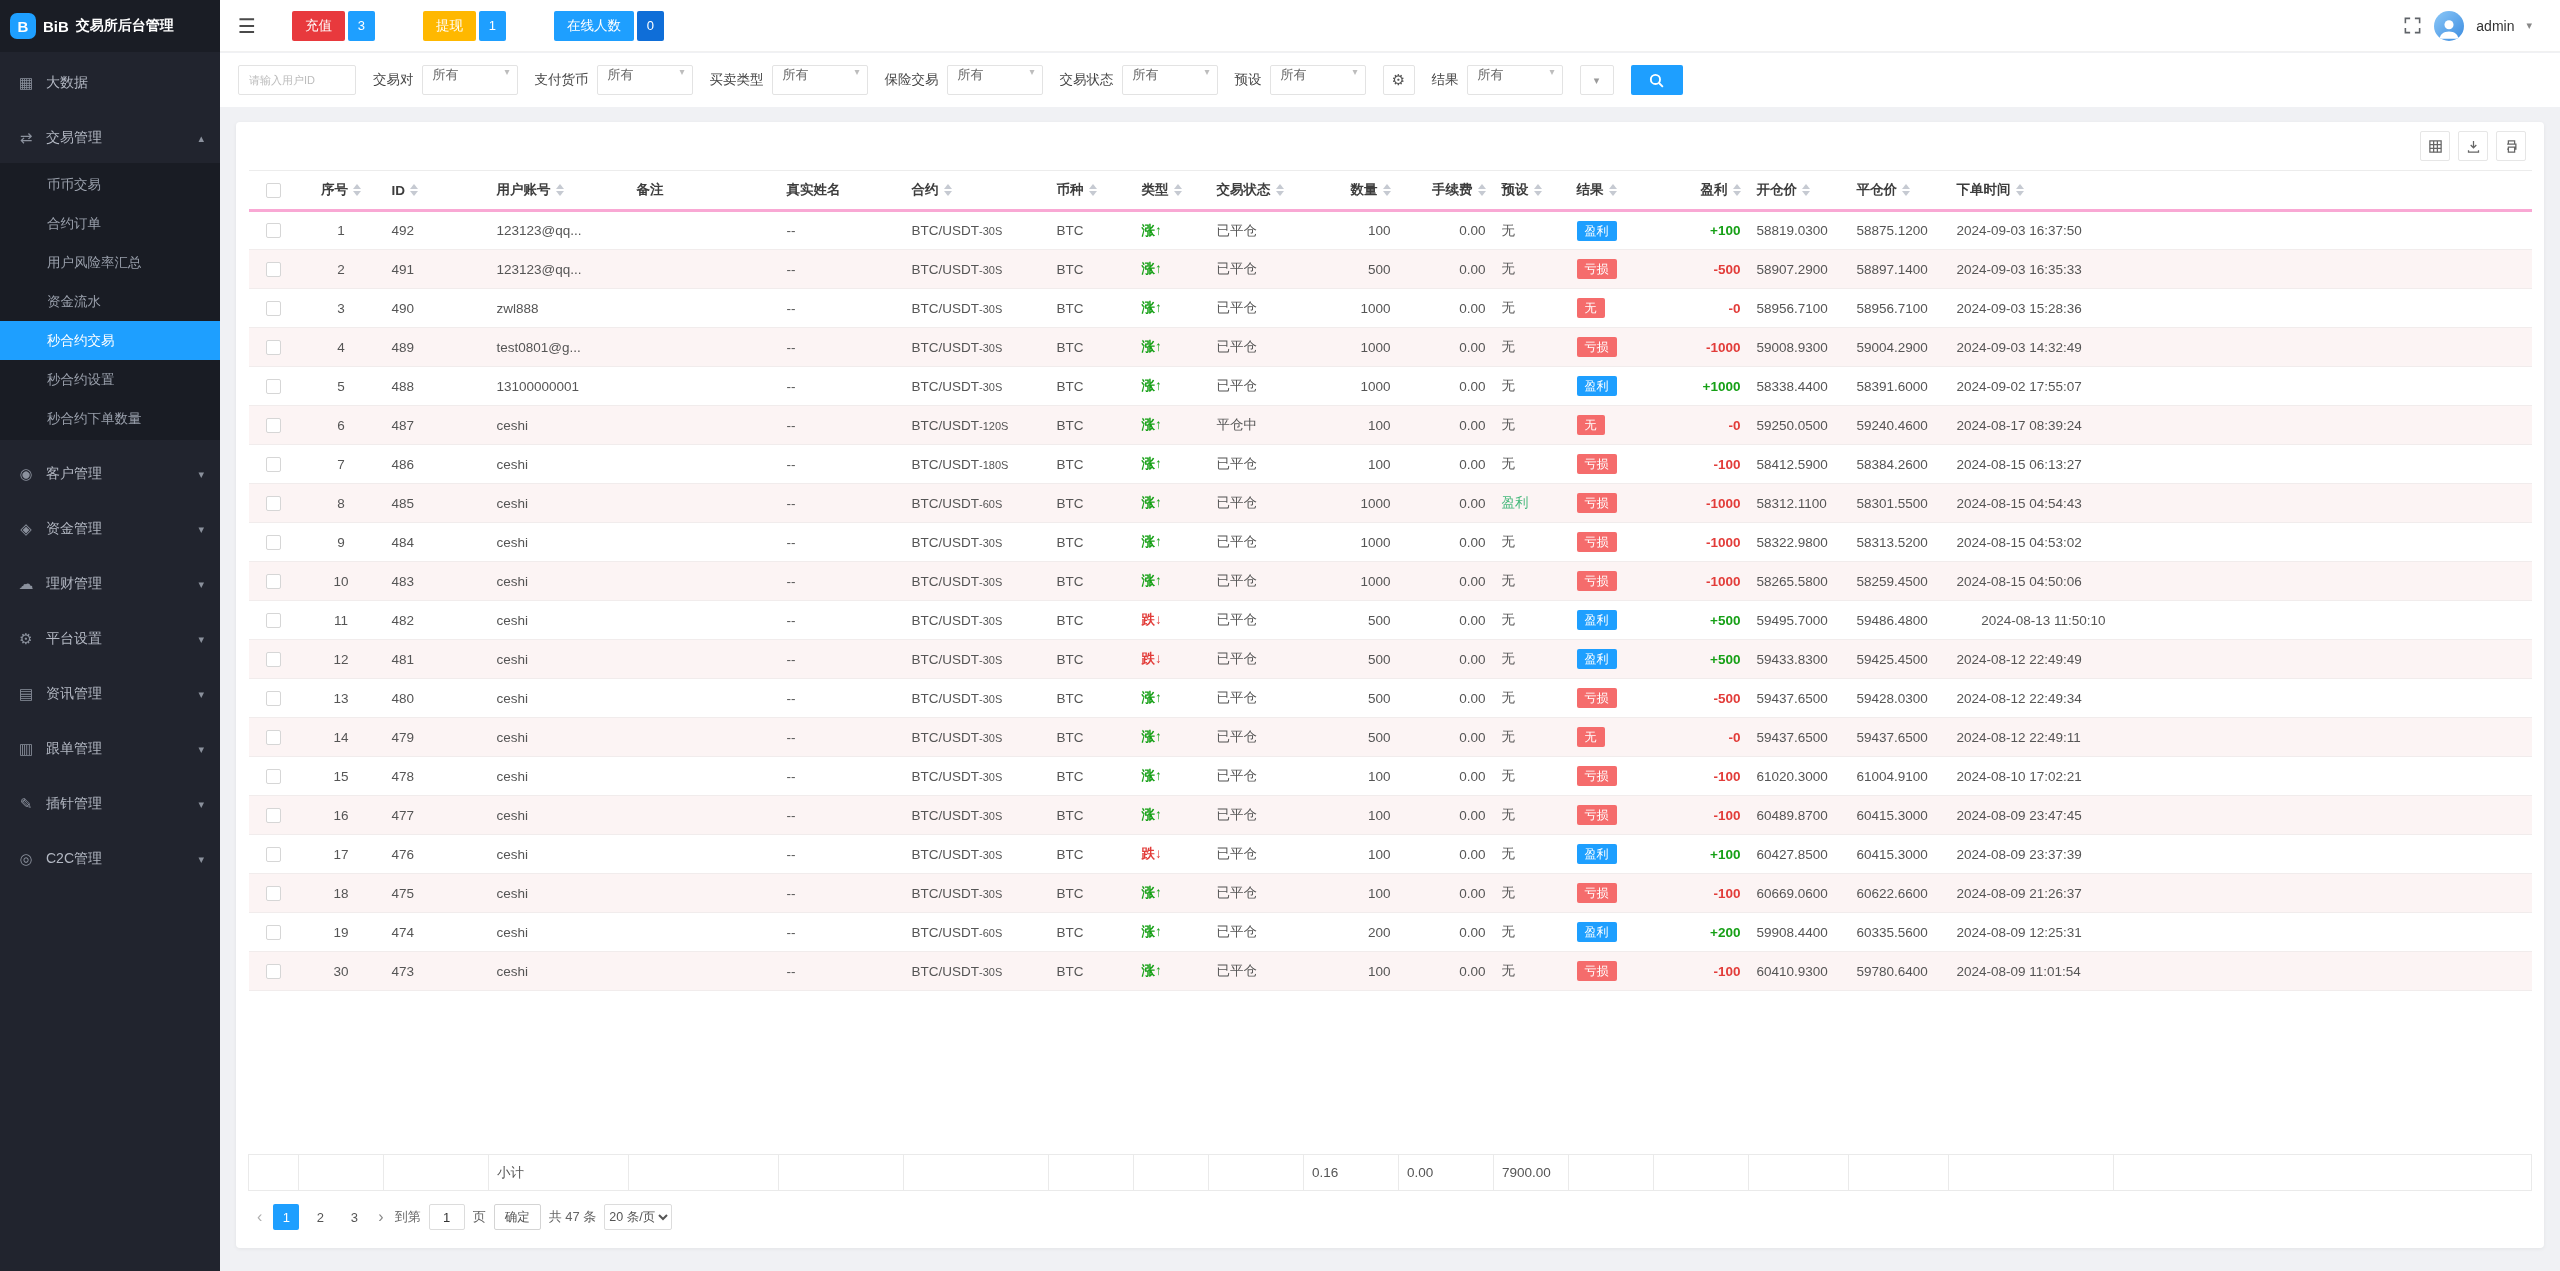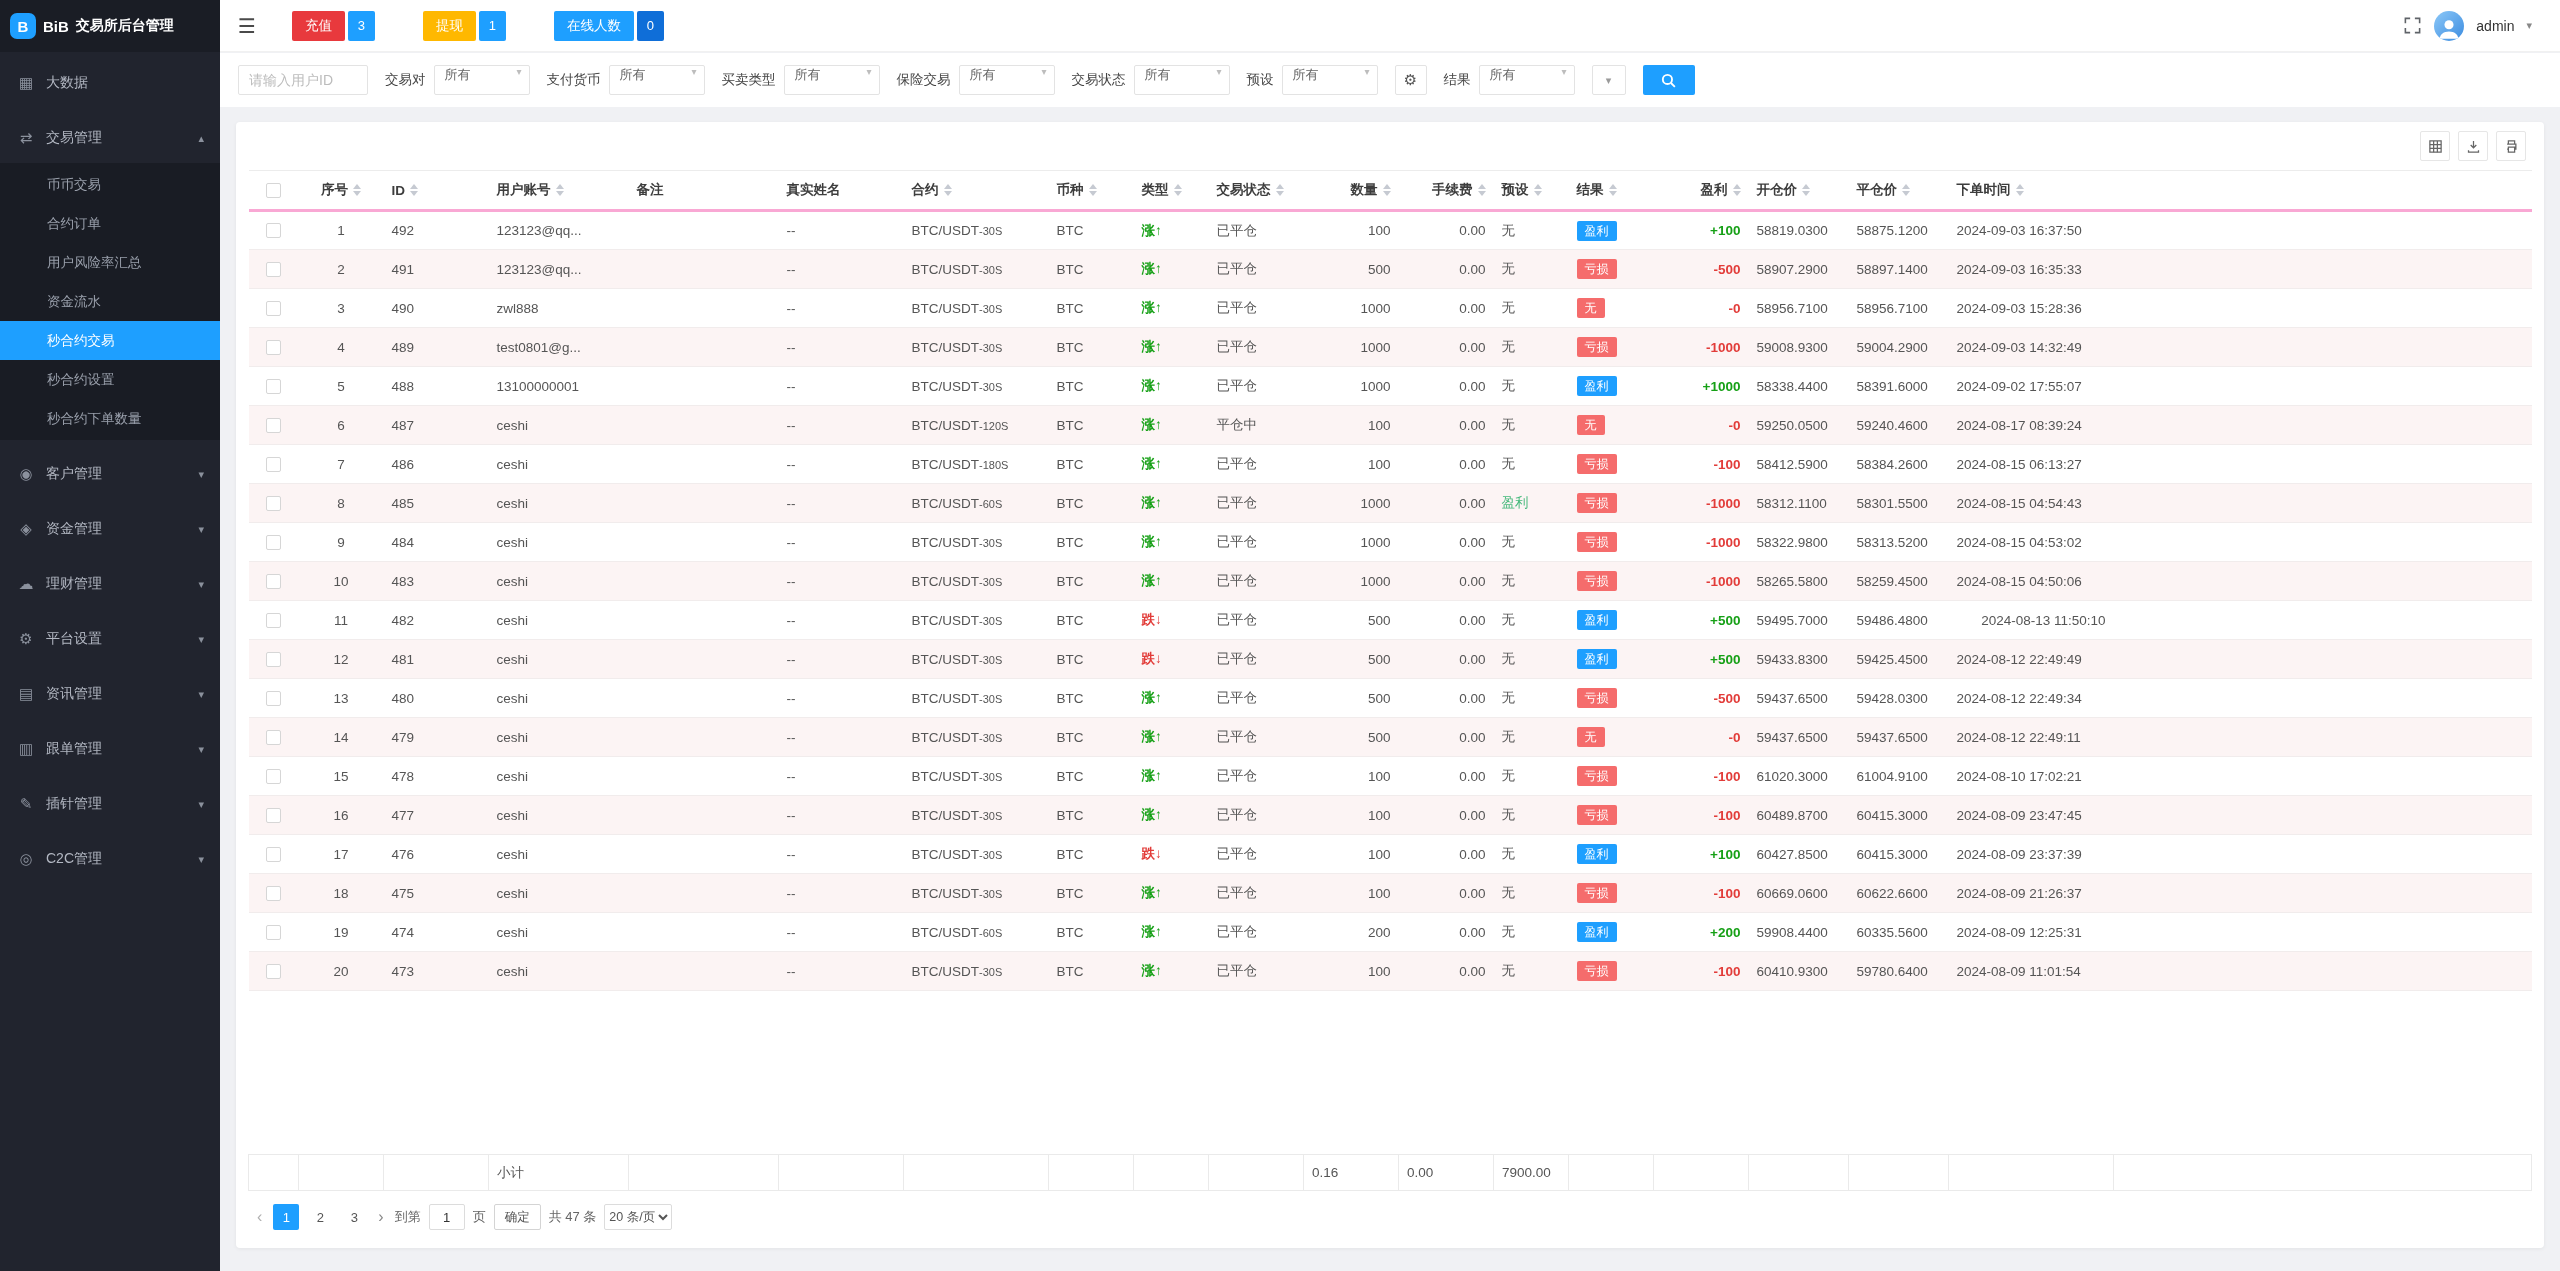--- a/index.html
+++ b/index.html
@@ -43,22 +43,22 @@
 
   
   .filterbar { position:absolute; left:220px; top:53px; right:0; height:54px; background:#fff;
                display:flex; align-items:center; padding-left:18px; gap:17px; }
   .f-group { display:flex; align-items:center; gap:8px; }
   .f-label { font-size:13.5px; color:#454545; white-space:nowrap; }
   .f-select { width:96px; height:30px; border:1px solid #e3e3e3; border-radius:2px; display:flex;
               padding:0 20px 0 10px; position:relative; font-size:13px; color:#666;
               background:#fff; cursor:pointer; }
   .sel-caret { position:absolute; right:7px; color:#bdbdbd; font-size:10px; }
-  .f-input { width:130px; height:30px; border:1px solid #e3e3e3; border-radius:2px; padding:0 10px;
-             font-size:14px; color:#333; outline:none; }
+  .f-input { width:118px; height:30px; border:1px solid #e3e3e3; border-radius:2px; padding:0 10px;
+             font-size:11px; color:#333; outline:none; }
   .f-input::placeholder { color:#bcbcbc; }
   .icon-btn { width:32px; height:30px; border:1px solid #e3e3e3; border-radius:2px; display:flex;
               align-items:center; justify-content:center; color:#555; font-size:15px; background:#fff; cursor:pointer; }
   .caret-btn { width:34px; height:30px; border:1px solid #e3e3e3; border-radius:2px; display:flex;
                align-items:center; justify-content:center; color:#9a9a9a; font-size:11px; background:#fff; cursor:pointer; }
   .search-btn { width:52px; height:30px; background:#1e9fff; border:none; border-radius:2px; display:flex;
                 align-items:center; justify-content:center; cursor:pointer; }
 
   
   .card { position:absolute; left:236px; top:122px; width:2308px; height:1126px; background:#fff;
@@ -784,21 +784,21 @@
             <td style="text-align: left;"><span>无</span></td>
             <td style="text-align: left;"><span class="badge blue">盈利</span></td>
             <td style="text-align: right;"><span class="profit-pos">+200</span></td>
             <td style="text-align: left;">59908.4400</td>
             <td style="text-align: left;">60335.5600</td>
             <td style="text-align: left;">2024-08-09 12:25:31</td>
             <td></td>
           </tr>
           <tr class="even">
             <td style="text-align: center;"><span class="checkbox"></span></td>
-            <td style="text-align: center;">20</td>
+            <td style="text-align: center;">30</td>
             <td style="text-align: left;">473</td>
             <td style="text-align: left;">ceshi</td>
             <td style="text-align: left;"></td>
             <td style="text-align: left;">--</td>
             <td style="text-align: left;"><span>BTC/USDT</span><span class="suffix">-30S</span></td>
             <td style="text-align: left;">BTC</td>
             <td style="text-align: left;"><span class="t-up">涨↑</span></td>
             <td style="text-align: left;">已平仓</td>
             <td style="text-align: right;">100</td>
             <td style="text-align: right;">0.00</td>

